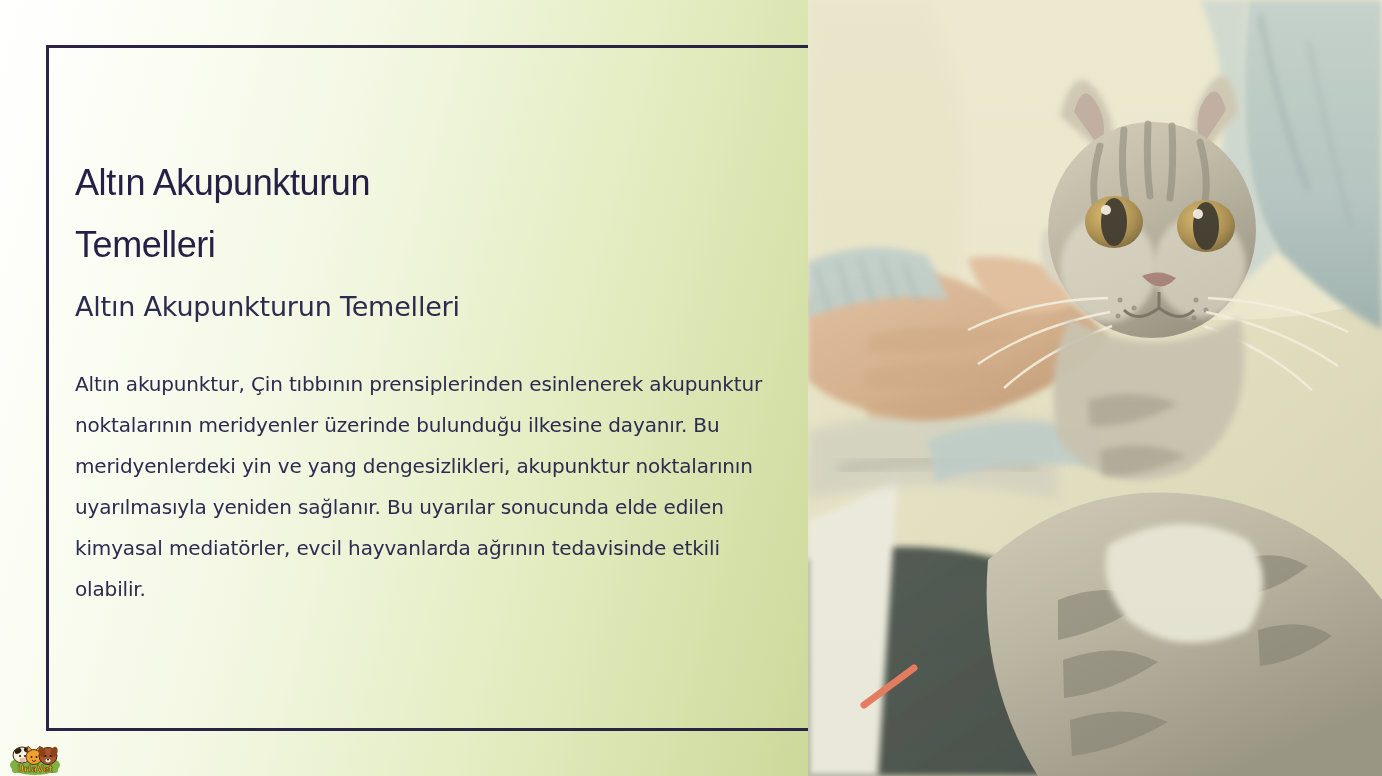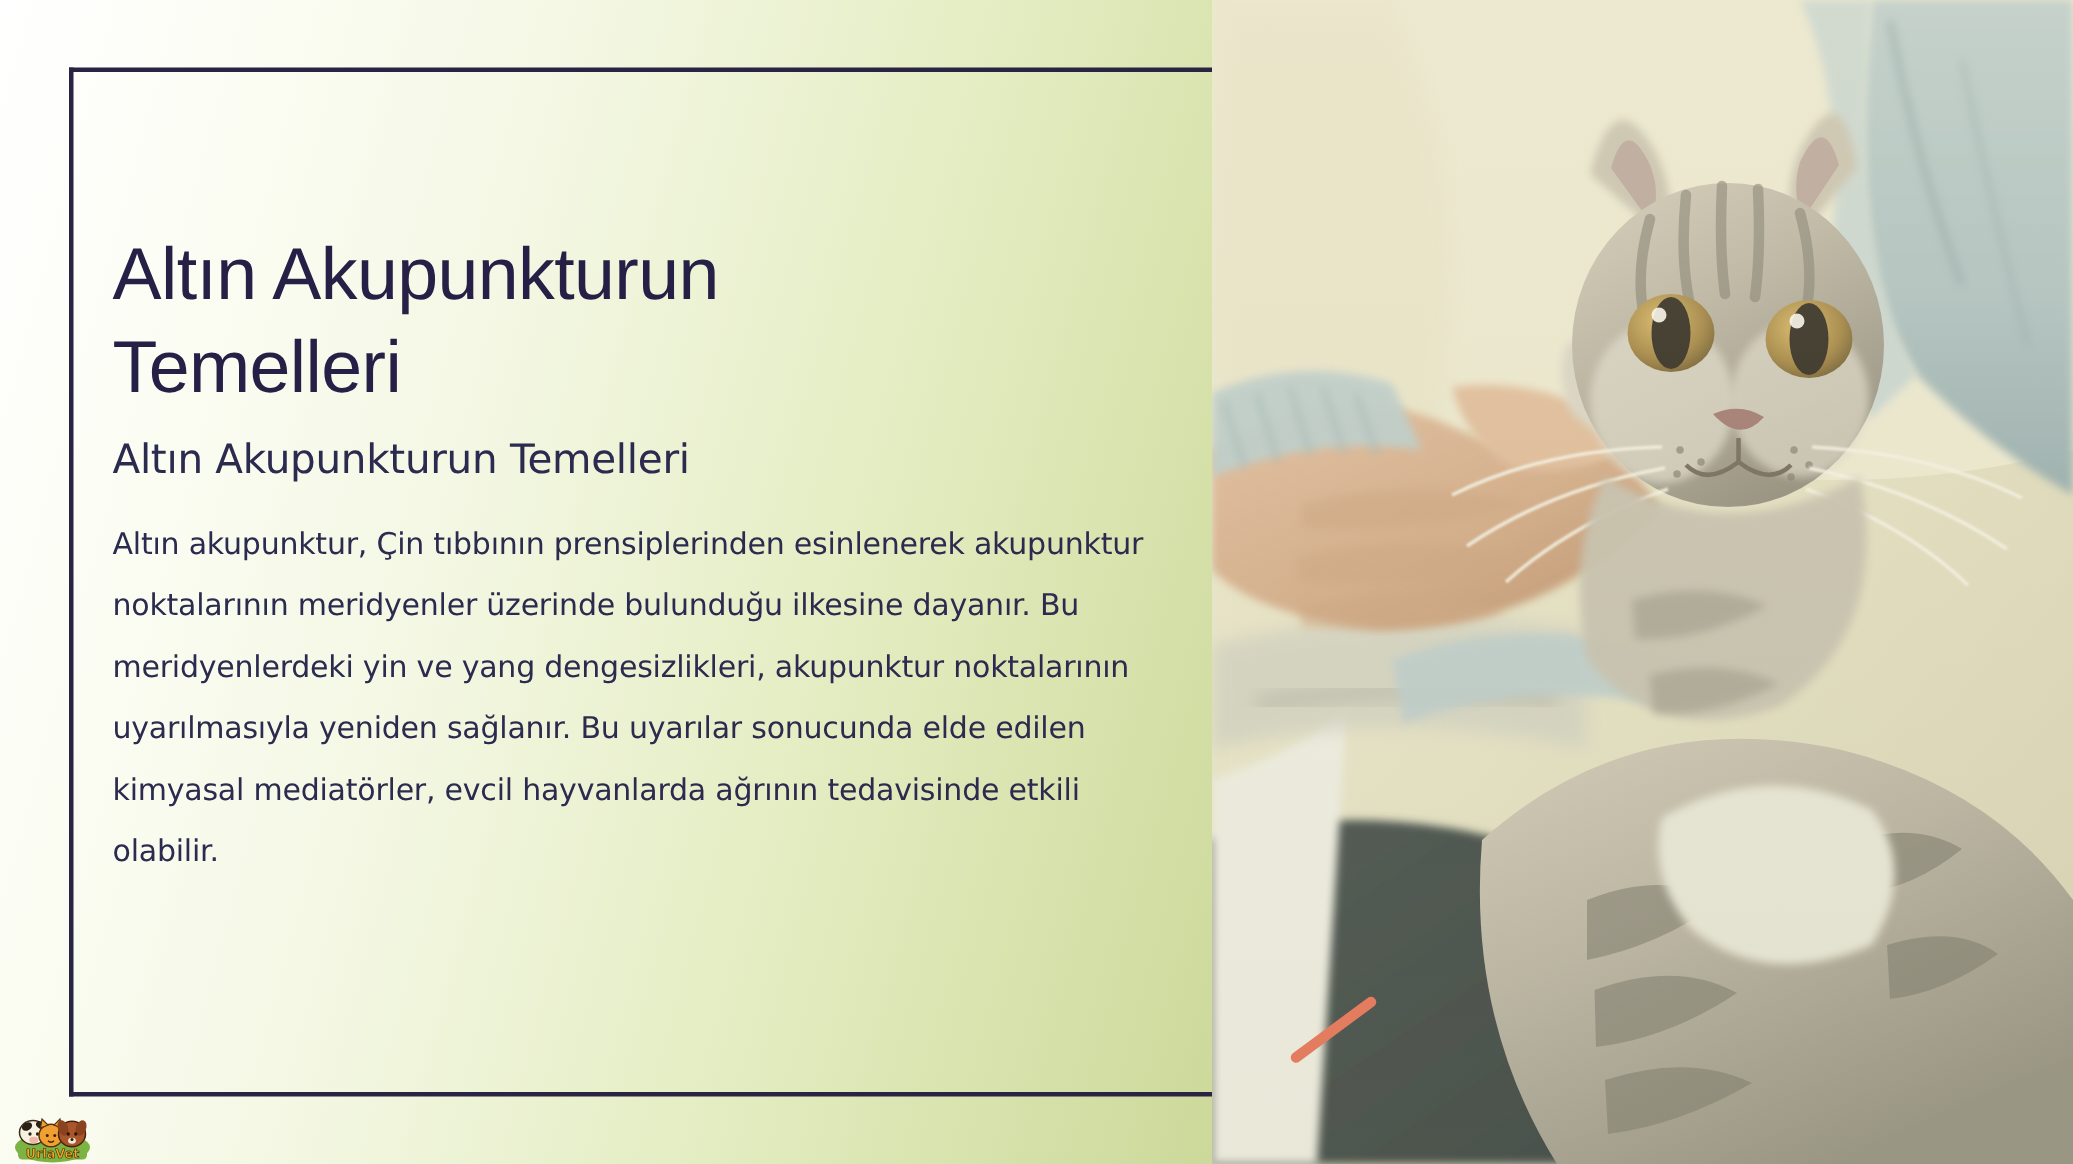--- a/index.html
+++ b/index.html
@@ -48,40 +48,40 @@
   
   .text-block {
     position: absolute;
     left: 75px;
     top: 152px;
     width: 700px;
   }
 
   .title {
     font-family: "Liberation Sans", sans-serif;
-    font-size: 49px;
+    font-size: 36px;
     line-height: 62px;
     font-weight: 300;
     letter-spacing: -0.4px;
     color: #262046;
     white-space: pre-line;
   }
 
   .subtitle {
     margin-top: 12px;
     font-family: "DejaVu Sans", sans-serif;
     font-size: 27px;
     line-height: 38px;
     font-weight: 400;
     letter-spacing: -0.2px;
     color: #2b2a4f;
   }
 
   .body-text {
-    margin-top: 16px;
+    margin-top: 38px;
     font-family: "DejaVu Sans", sans-serif;
     font-size: 20px;
     line-height: 41px;
     font-weight: 400;
     letter-spacing: -0.15px;
     color: #2b2a4f;
     width: 700px;
   }
 
   

